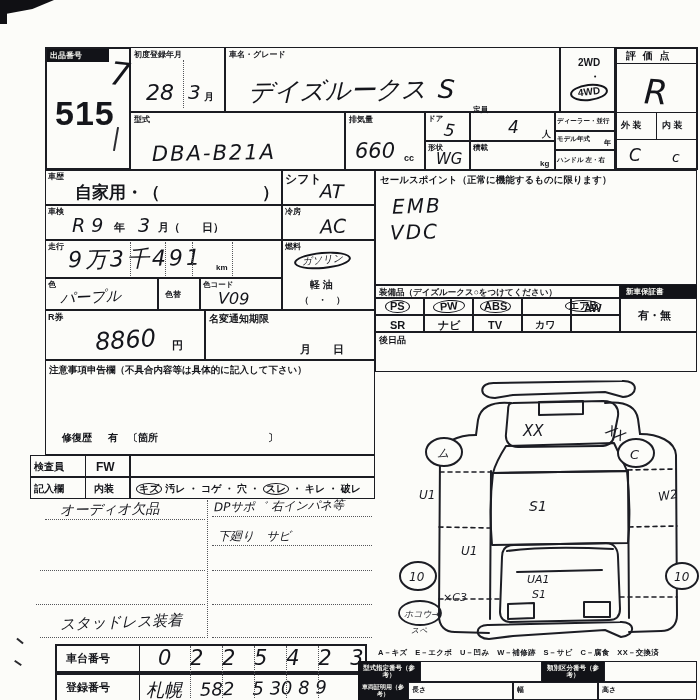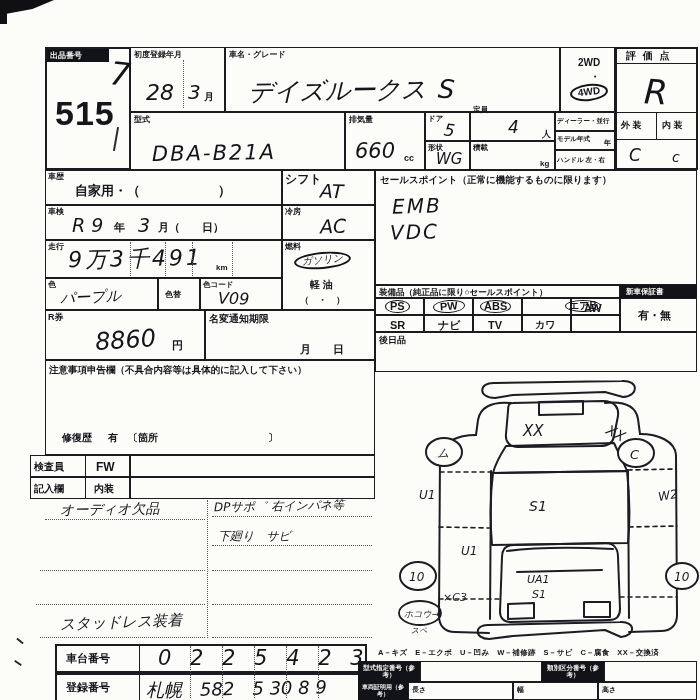--- a/index.html
+++ b/index.html
@@ -90,21 +90,21 @@
   <div class="cell" style="left:555px;top:112px;width:60px;height:19px;"></div>
   <div class="lbl" style="left:557px;top:118px;font-size:6.5px;">ディーラー・並行</div>
   <div class="cell" style="left:555px;top:131px;width:60px;height:19px;"></div>
   <div class="lbl" style="left:557px;top:136px;font-size:6.5px;">モデル年式</div>
   <div class="lbl" style="left:604px;top:139px;font-size:7px;">年</div>
   <div class="cell" style="left:555px;top:150px;width:60px;height:20px;"></div>
   <div class="lbl" style="left:557px;top:157px;font-size:6.5px;">ハンドル 左・右</div>
 
   <div class="cell" style="left:45px;top:170px;width:237px;height:35px;"></div>
   <div class="lbl" style="left:48px;top:173px;font-size:8px;">車歴</div>
-  <div class="lbl" style="left:75px;top:184px;font-size:13px;">自家用・（　　　　　　）</div>
+  <div class="lbl" style="left:75px;top:184px;font-size:17px;">自家用・（　　　　　　）</div>
 
   <div class="cell" style="left:282px;top:170px;width:93px;height:35px;"></div>
   <div class="lbl" style="left:285px;top:173px;font-size:12px;">シフト</div>
   <div class="hw" style="left:320px;top:182px;font-size:19px;transform:rotate(2deg);">AT</div>
 
   <div class="cell" style="left:45px;top:205px;width:237px;height:35px;"></div>
   <div class="lbl" style="left:48px;top:208px;font-size:8px;">車検</div>
   <div class="hw" style="left:72px;top:216px;font-size:19px;">R 9</div>
   <div class="lbl" style="left:114px;top:222px;font-size:11px;">年</div>
   <div class="hw" style="left:138px;top:216px;font-size:19px;">3</div>
@@ -152,21 +152,21 @@
   <div class="lbl" style="left:62px;top:433px;font-size:10px;">修復歴</div>
   <div class="lbl" style="left:108px;top:433px;font-size:10px;">有</div>
   <div class="lbl" style="left:128px;top:433px;font-size:10px;text-align:center;">〔箇所　　　　　　　　　　　〕</div>
 
   <div class="cell" style="left:375px;top:170px;width:322px;height:115px;"></div>
   <div class="lbl" style="left:380px;top:175px;font-size:9.5px;">セールスポイント（正常に機能するものに限ります）</div>
   <div class="hw" style="left:392px;top:196px;font-size:20px;letter-spacing:2px;transform:rotate(-2deg);">EMB</div>
   <div class="hw" style="left:390px;top:222px;font-size:20px;letter-spacing:2px;transform:rotate(-2deg);">VDC</div>
 
   <div class="cell" style="left:375px;top:285px;width:245px;height:13px;"></div>
-  <div class="lbl" style="left:379px;top:288px;font-size:8.5px;">装備品（純正品に限り○セールスポイント）</div>
+  <div class="lbl" style="left:379px;top:288px;font-size:8.5px;">装備品（デイズルークス○をつけてください）</div>
   <div class="blk" style="left:620px;top:285px;width:77px;height:13px;font-size:7.5px;padding:2.5px 6px;">新車保証書</div>
   <div class="cell" style="left:620px;top:298px;width:77px;height:34px;"></div>
   <div class="lbl" style="left:638px;top:310px;font-size:11px;">有・無</div>
 
   <div class="cell" style="left:375px;top:298px;width:49px;height:17px;"></div>
   <div class="cell" style="left:424px;top:298px;width:49px;height:17px;"></div>
   <div class="cell" style="left:473px;top:298px;width:49px;height:17px;"></div>
   <div class="cell" style="left:522px;top:298px;width:49px;height:17px;"></div>
   <div class="cell" style="left:571px;top:298px;width:49px;height:17px;"></div>
   <div class="lbl" style="left:385px;top:300px;font-size:11px;"><span class="circ" style="border-width:1.6px;padding:0 4px;">PS</span></div>
@@ -192,20 +192,34 @@
   <div class="cell" style="left:30px;top:477px;width:55px;height:22px;border-right:none;"></div>
   <div class="lbl" style="left:34px;top:462px;font-size:10px;">検査員</div>
   <div class="lbl" style="left:34px;top:484px;font-size:10px;">記入欄</div>
   <div class="cell" style="left:85px;top:455px;width:45px;height:22px;"></div>
   <div class="cell" style="left:85px;top:477px;width:45px;height:22px;"></div>
   <div class="lbl" style="left:96px;top:461px;font-size:12px;">FW</div>
   <div class="lbl" style="left:94px;top:484px;font-size:10px;">内装</div>
   <div class="cell" style="left:130px;top:455px;width:245px;height:22px;"></div>
   <div class="cell" style="left:130px;top:477px;width:245px;height:22px;"></div>
 
+  <div class="lbl" style="left:136px;top:483px;font-size:10px;">
+    <span class="circ" style="border-width:1.6px;padding:0 2px;">キズ</span>
+    <span>汚レ</span>
+    <span>・</span>
+    <span>コゲ</span>
+    <span>・</span>
+    <span>穴</span>
+    <span>・</span>
+    <span class="circ" style="border-width:1.6px;padding:0 2px;">スレ</span>
+    <span>・</span>
+    <span>キレ</span>
+    <span>・</span>
+    <span>破レ</span>
+  </div>
 
   <div class="hw" style="left:60px;top:502px;font-size:14px;transform:rotate(-1deg);">オーディオ欠品</div>
   <div class="hw" style="left:214px;top:500px;font-size:12px;transform:rotate(-1deg);">DPサポ゛ 右インパネ等</div>
   <div class="hw" style="left:218px;top:530px;font-size:12px;">下廻り　サビ</div>
   <div class="hw" style="left:60px;top:615px;font-size:15px;transform:rotate(-2deg);">スタッドレス装着</div>
   <div class="dotl" style="left:45px;top:519px;width:160px;"></div>
   <div class="dotl" style="left:212px;top:516px;width:160px;"></div>
   <div class="dotl" style="left:212px;top:545px;width:160px;"></div>
   <div class="dotl" style="left:40px;top:570px;width:165px;"></div>
   <div class="dotl" style="left:212px;top:570px;width:160px;"></div>

